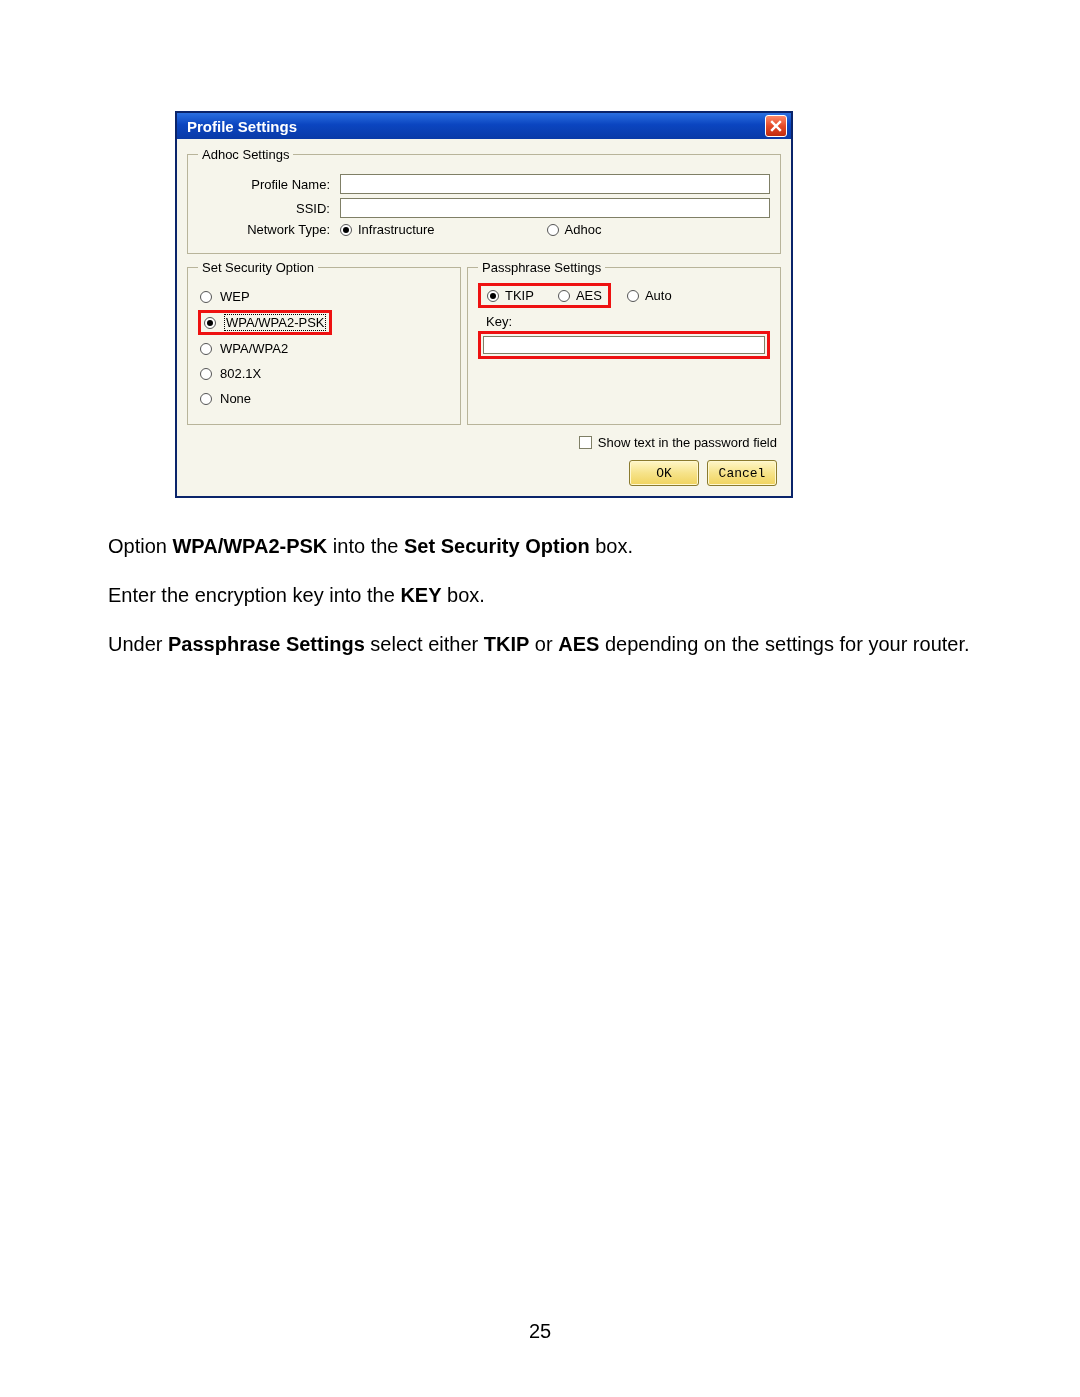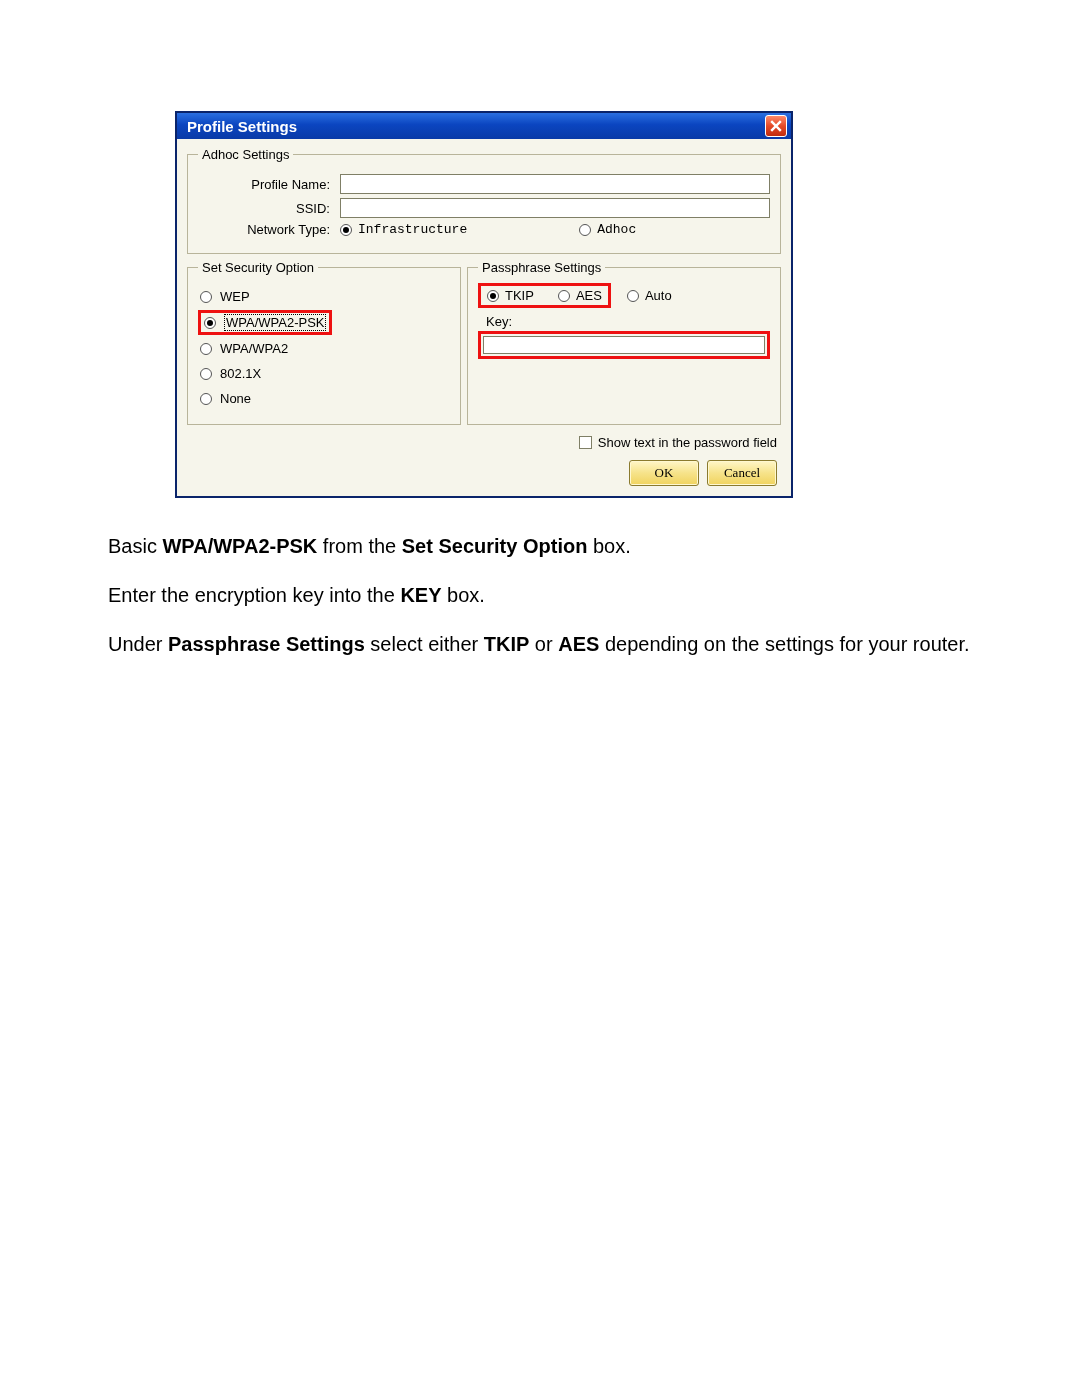--- a/index.html
+++ b/index.html
@@ -189,21 +189,21 @@
     display: flex;
     gap: 8px;
   }
   .winbtn {
     min-width: 68px;
     height: 24px;
     background: linear-gradient(to bottom, #fff6c8, #f6e38a 50%, #f0d35e);
     border: 1px solid #8a7a2e;
     border-radius: 3px;
     font-size: 13px;
-    font-family: Liberation Serif, serif;
+    font-family: Liberation Mono, monospace;
     display: inline-flex;
     align-items: center;
     justify-content: center;
     box-shadow: inset 0 0 0 1px #fff8d0;
   }
   .body-text {
     font-size: 20px;
     line-height: 1.35;
     margin-top: 36px;
   }
@@ -246,21 +246,21 @@
             <div class="text-input" title=""></div>
           </div>
 
           <div class="form-row">
             <div class="label-col">SSID:</div>
             <div class="text-input" title=""></div>
           </div>
 
           <div class="form-row">
             <div class="label-col">Network Type:</div>
-            <div class="radio-row" style="gap:26px;font-family:Liberation Mono, monospace;">
+            <div class="radio-row" style="gap:26px;">
               <span class="radio-row">
                 <span class="radio selected"></span>
                 <span>Infrastructure</span>
               </span>
               <span style="width:60px;"></span>
               <span class="radio-row">
                 <span class="radio"></span>
                 <span>Adhoc</span>
               </span>
             </div>
@@ -340,24 +340,25 @@
             <div class="winbtn">Cancel</div>
           </div>
         </div>
 
       </div>
     </div>
   </div>
 
   <div class="body-text">
     <p>
-      <span>Basic </span><b>WPA/WPA2-PSK</b><span> from the </span><b>Set Security Option</b><span> box.</span>
+      <span>Option </span><b>WPA/WPA2-PSK</b><span> into the </span><b>Set Security Option</b><span> box.</span>
     </p>
     <p>
       <span>Enter the encryption key into the </span><b>KEY</b><span> box.</span>
     </p>
     <p>
       <span>Under </span><b>Passphrase Settings</b><span> select either </span><b>TKIP</b><span> or </span><b>AES</b><span> depending on the settings for your router.</span>
     </p>
   </div>
 
+  <div class="pagenum">25</div>
 
 </div>
 
 </body></html>

